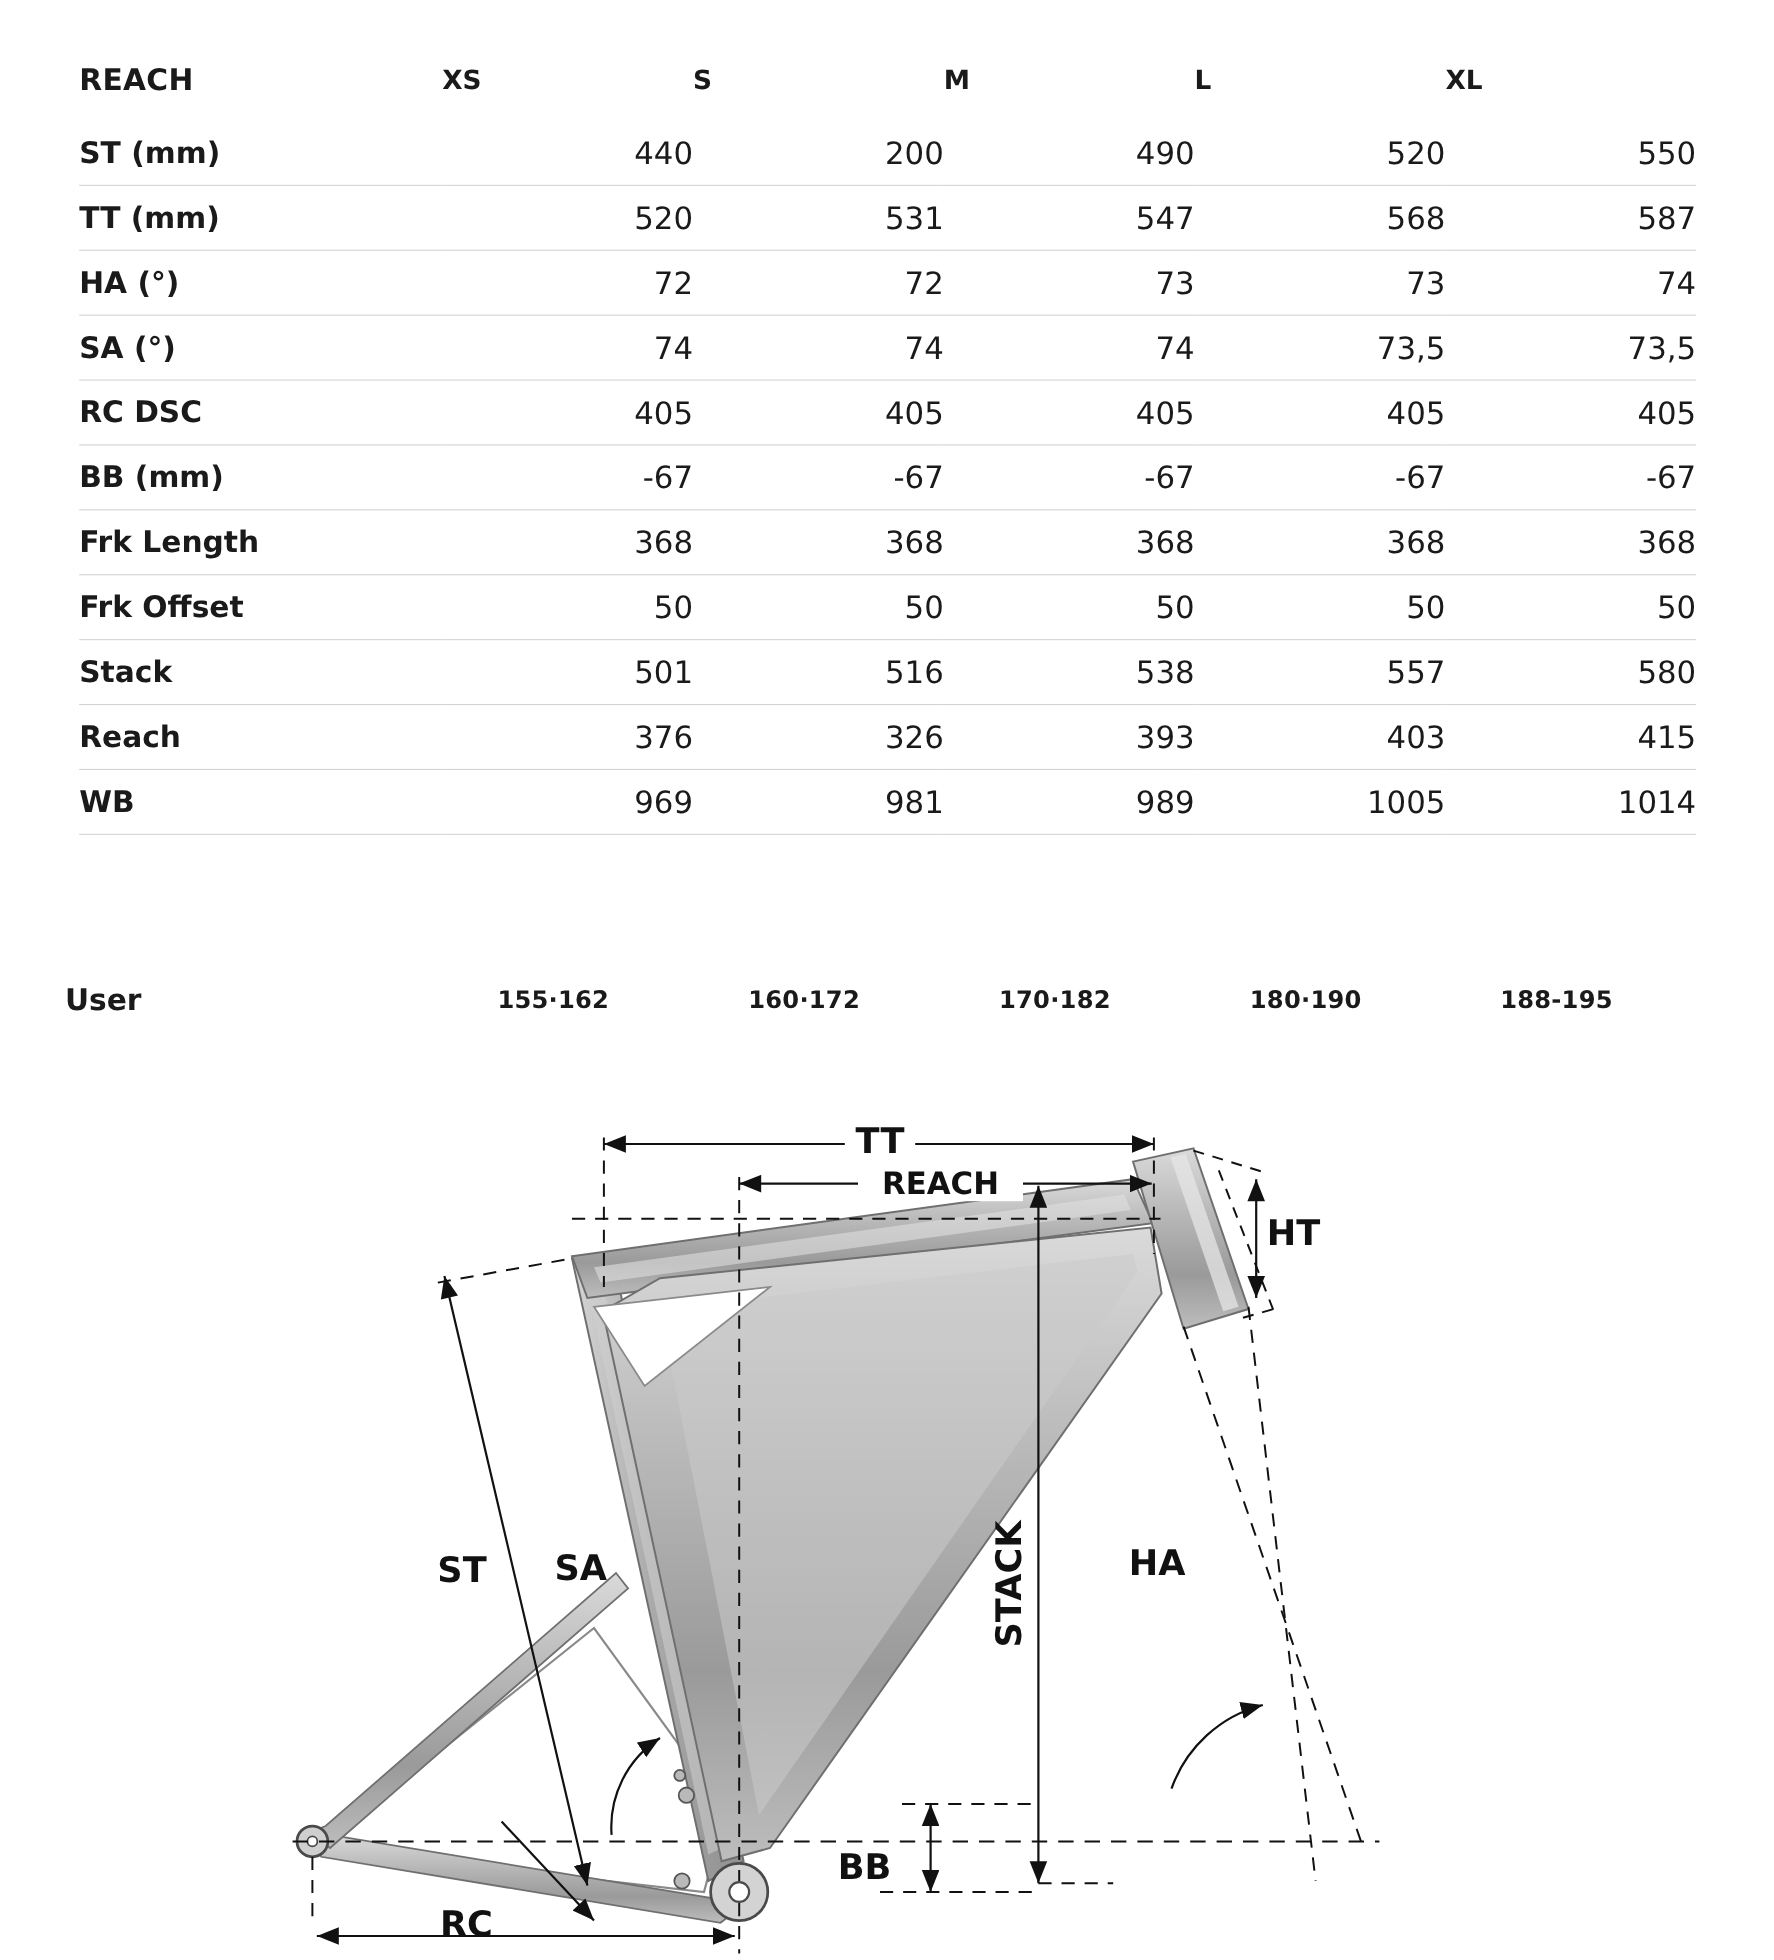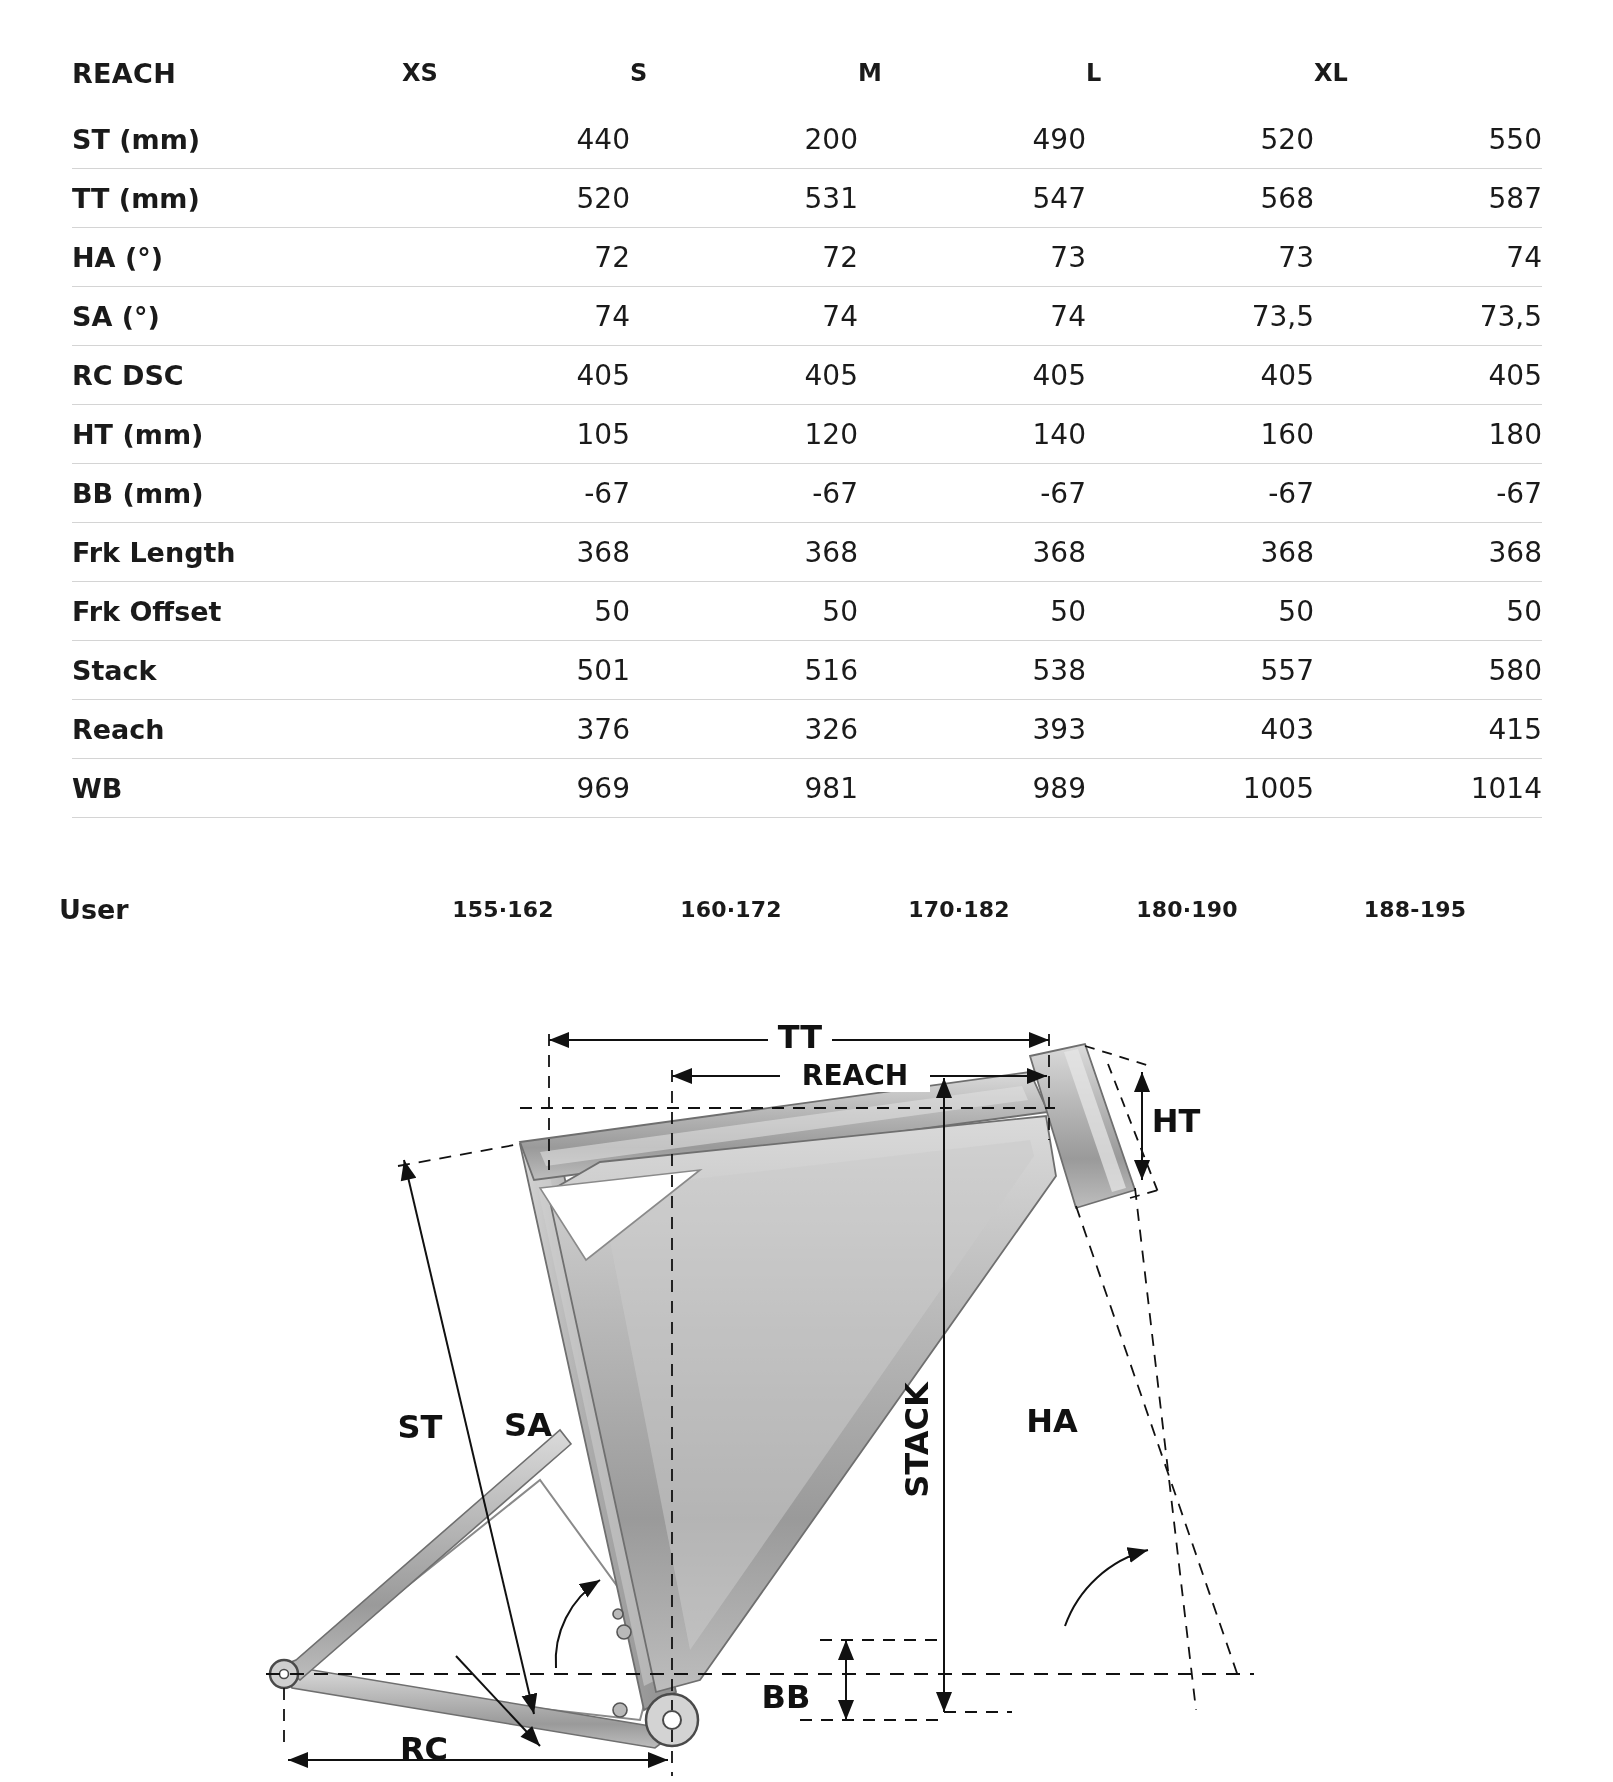--- a/index.html
+++ b/index.html
@@ -173,28 +173,20 @@
         <td class="val">73,5</td>
         <td class="val">73,5</td>
       </tr>
       <tr>
         <td class="row-label">RC DSC</td>
         <td class="val">405</td>
         <td class="val">405</td>
         <td class="val">405</td>
         <td class="val">405</td>
         <td class="val">405</td>
-      </tr>
-      <tr>
-        <td class="row-label">HT (mm)</td>
-        <td class="val">105</td>
-        <td class="val">120</td>
-        <td class="val">140</td>
-        <td class="val">160</td>
-        <td class="val">180</td>
       </tr>
       <tr>
         <td class="row-label">BB (mm)</td>
         <td class="val">-67</td>
         <td class="val">-67</td>
         <td class="val">-67</td>
         <td class="val">-67</td>
         <td class="val">-67</td>
       </tr>
       <tr>

